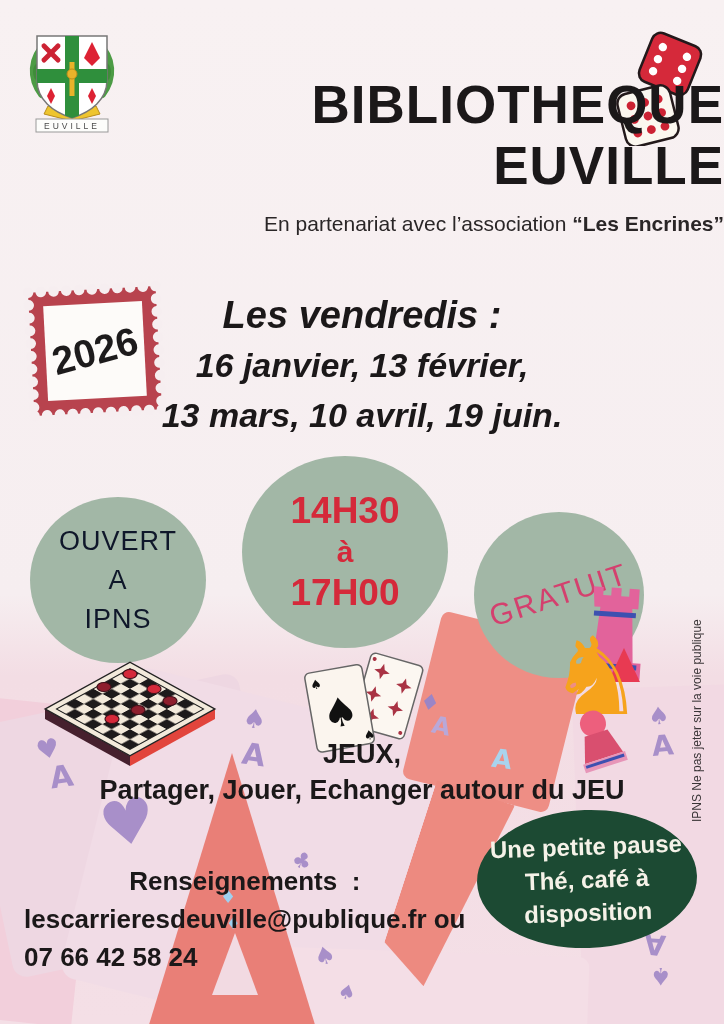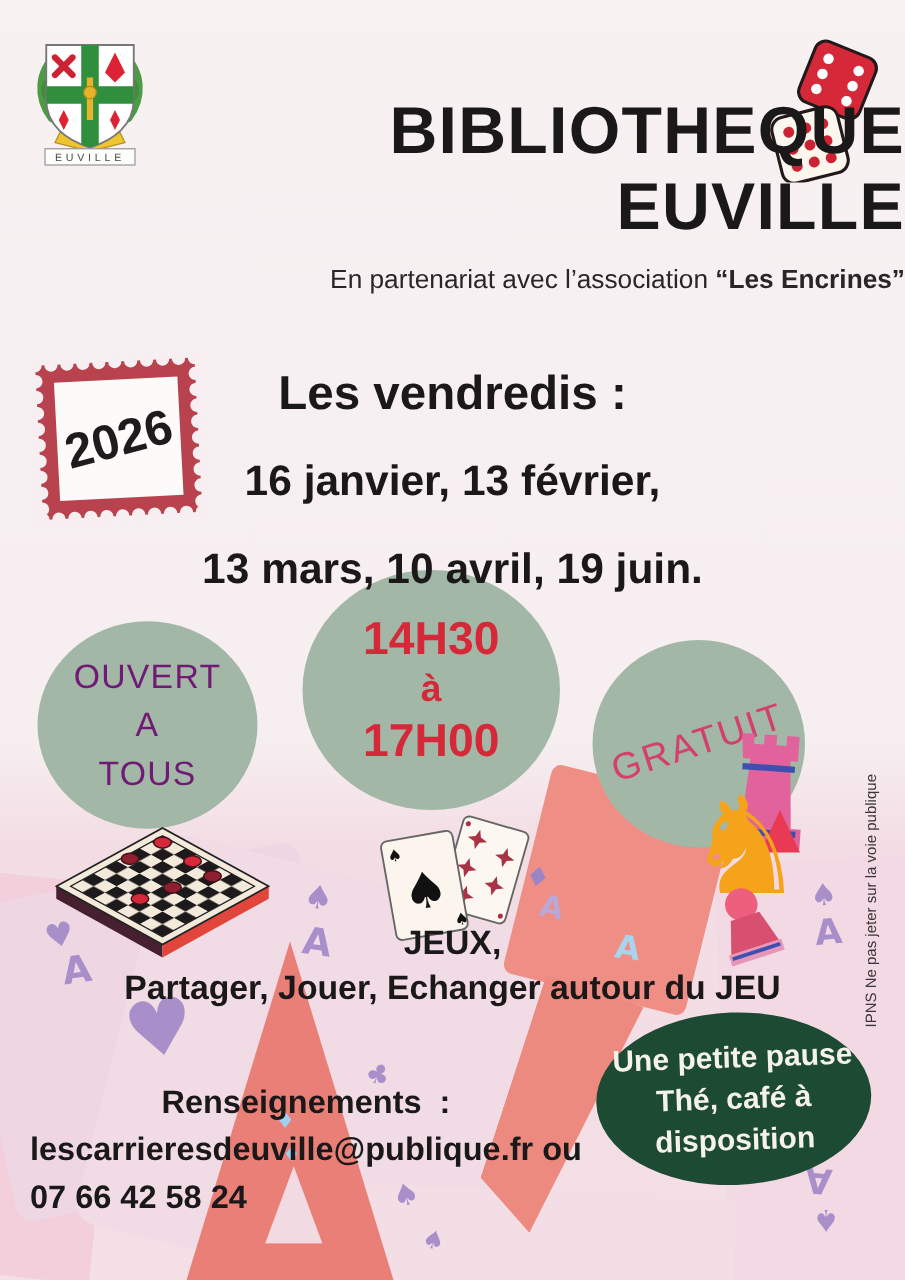--- a/index.html
+++ b/index.html
@@ -33,27 +33,27 @@
   .checkers{left:42px;top:652px;width:178px;height:122px;}
   .cards{left:296px;top:648px;width:148px;height:122px;}
   .chess{left:556px;top:582px;width:112px;height:194px;}
   
   .txt{position:absolute;z-index:5;color:#1b1819;}
   .title-block{left:0;right:0;top:26px;text-align:right;margin-top:48px;}
   .title-line{font-size:53px;font-weight:bold;line-height:61px;letter-spacing:1px;}
   .subtitle{font-size:44px;font-weight:bold;line-height:50px;margin-top:8px;letter-spacing:1px;}
   .partnership{font-size:21px;margin-top:16px;color:#2a2627;}
   .partnership b{font-weight:bold;}
-  .schedule{left:0;right:0;top:290px;text-align:center;font-weight:bold;}
+  .schedule{left:0;right:0;top:290px;text-align:center;font-weight:bold;font-style:italic;}
   .schedule-heading{font-size:38px;line-height:50px;}
-  .schedule-line{font-size:34px;line-height:50px;margin-top:20px;}
+  .schedule-line{font-size:34px;line-height:50px;}
   
   .badge{position:absolute;z-index:3;border-radius:50%;background:#a2b7a6;display:flex;flex-direction:column;align-items:center;justify-content:center;text-align:center;}
   .badge-open{left:30px;top:497px;width:176px;height:166px;}
-  .badge-open .bline{color:#701a75;font-size:27px;line-height:39px;letter-spacing:1px;}
+  .badge-open .bline{color:#0f172a;font-size:27px;line-height:39px;letter-spacing:1px;}
   .badge-time{left:242px;top:456px;width:206px;height:192px;}
   .badge-time .bline{color:#d5293a;font-size:37px;font-weight:bold;line-height:44px;}
   .badge-time .bline.small{font-size:30px;line-height:38px;}
   .badge-free{left:474px;top:512px;width:170px;height:166px;}
   .badge-free .bline{color:#d4406e;font-size:30px;letter-spacing:2px;transform:rotate(-18deg);}
   .invitation{left:0;right:0;top:736px;text-align:center;font-weight:bold;}
   .invitation .inv1{font-size:27px;line-height:36px;}
   .invitation .inv2{font-size:27px;line-height:36px;}
   .pause-oval{position:absolute;z-index:4;left:477px;top:810px;width:220px;height:138px;border-radius:50%;
     background:#1c4a33;display:flex;flex-direction:column;align-items:center;justify-content:center;
@@ -218,21 +218,21 @@
 
   <div class="txt schedule">
     <div class="schedule-heading">Les vendredis :</div>
     <div class="schedule-line">16 janvier, 13 février,</div>
     <div class="schedule-line">13 mars, 10 avril, 19 juin.</div>
   </div>
 
   <div class="badge badge-open">
     <div class="bline">OUVERT</div>
     <div class="bline">A</div>
-    <div class="bline">TOUS</div>
+    <div class="bline">IPNS</div>
   </div>
   <div class="badge badge-time">
     <div class="bline">14H30</div>
     <div class="bline small">à</div>
     <div class="bline">17H00</div>
   </div>
   <div class="badge badge-free">
     <div class="bline">GRATUIT</div>
   </div>
 

